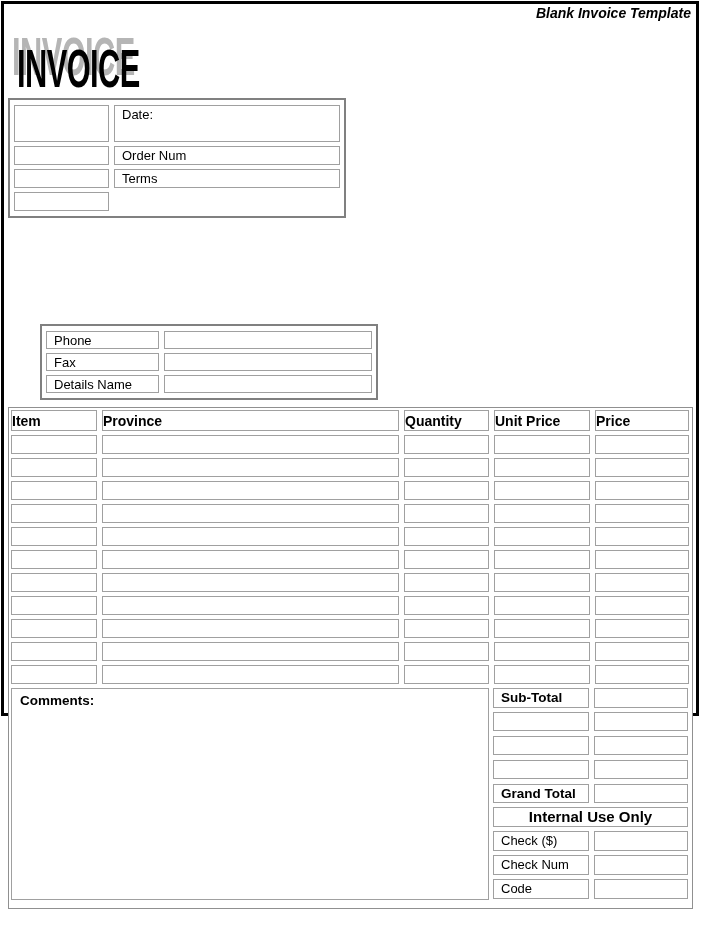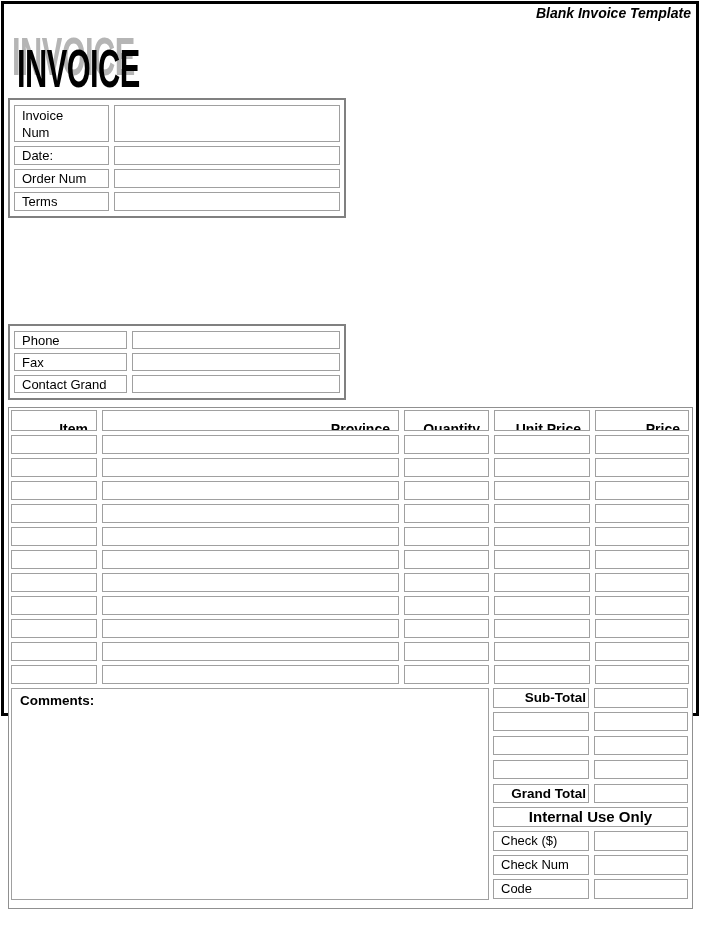--- a/index.html
+++ b/index.html
@@ -29,29 +29,29 @@
   .invoice-title .solid { left: 5px; top: 12px; color: #000000; }
 
   
   .info-box {
     position: absolute; left: 4px; width: 338px;
     border: 2px solid #808080; background: #fff; padding: 5px 4px;
     display: grid; column-gap: 5px; row-gap: 4px;
   }
   .box1 { top: 94px;  grid-template-columns: 95px 226px; grid-template-rows: 37px 19px 19px 19px; }
   .box2 { top: 217px; grid-template-columns: 137px 184px; grid-template-rows: 19px 19px 19px 19px; }
-  .box3 { top: 320px; grid-template-columns: 113px 208px; grid-template-rows: 18px 18px 18px; }
+  .box3 { top: 320px; grid-template-columns: 113px 208px; grid-template-rows: 18px 18px 18px; margin-left: 32px; }
 
   .cell {
     border: 1px solid #a0a0a0; background: #fff;
     font-size: 13px; line-height: 18px; padding: 0 2px 0 7px;
     overflow: hidden;
   }
   .cell.wrap { line-height: 17px; padding-top: 1px; padding-right: 26px; }
-  .cell.head { font-weight: bold; text-align: right; font-size: 14px; line-height: 20px; padding: 8px; }
+  .cell.head { font-weight: bold; text-align: left; font-size: 14px; line-height: 20px; padding: 0; }
 
   
   .main-box {
     position: absolute; left: 4px; top: 403px; width: 685px; height: 502px;
     border: 1px solid #909090; padding: 2px; background: #fff;
   }
   .items-grid {
     display: grid;
     grid-template-columns: 86px 297px 85px 96px 94px;
     grid-template-rows: 21px;
@@ -61,53 +61,52 @@
   .bottom-area { display: flex; gap: 4px; margin-top: 4px; }
   .comments-box {
     width: 478px; height: 212px; border: 1px solid #a0a0a0;
     padding: 4px 8px; font-size: 13.5px; font-weight: bold;
   }
   .totals-grid {
     display: grid; grid-template-columns: 96px 94px;
     grid-auto-rows: 19.6px; column-gap: 5px; row-gap: 4.3px;
     width: 195px;
   }
-  .totals-grid .bold-lbl { font-weight: bold; font-size: 13.5px; text-align: right; }
+  .totals-grid .bold-lbl { font-weight: bold; font-size: 13.5px; }
   .totals-grid .span2 { grid-column: 1 / 3; font-weight: bold; text-align: center; font-size: 15px; padding: 0; }
 </style>
 </head>
 <body>
 
 <div class="page">
 
   <div class="doc-label">Blank Invoice Template</div>
 
   <div class="invoice-title">
     <span class="echo">INVOICE</span>
     <span class="solid">INVOICE</span>
   </div>
 
   <div class="info-box box1">
-    <div class="cell wrap">Invoice Num</div>
     <div class="cell"></div>
     <div class="cell">Date:</div>
     <div class="cell"></div>
     <div class="cell">Order Num</div>
     <div class="cell"></div>
     <div class="cell">Terms</div>
     <div class="cell"></div>
   </div>
 
 
   <div class="info-box box3">
     <div class="cell">Phone</div>
     <div class="cell"></div>
     <div class="cell">Fax</div>
     <div class="cell"></div>
-    <div class="cell">Contact Grand</div>
+    <div class="cell">Details Name</div>
     <div class="cell"></div>
   </div>
 
   <div class="main-box">
     <div class="items-grid" id="items-grid">
         <div class="cell head">Item</div>
         <div class="cell head">Province</div>
         <div class="cell head">Quantity</div>
         <div class="cell head">Unit Price</div>
         <div class="cell head">Price</div>

